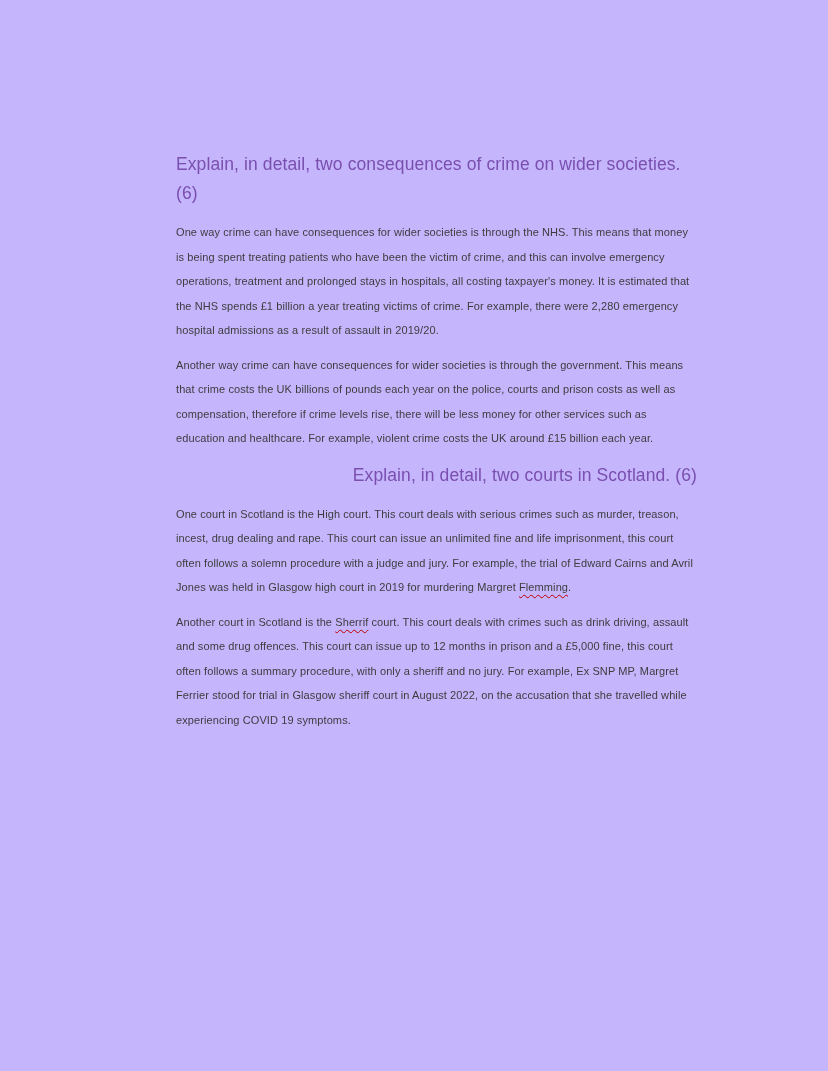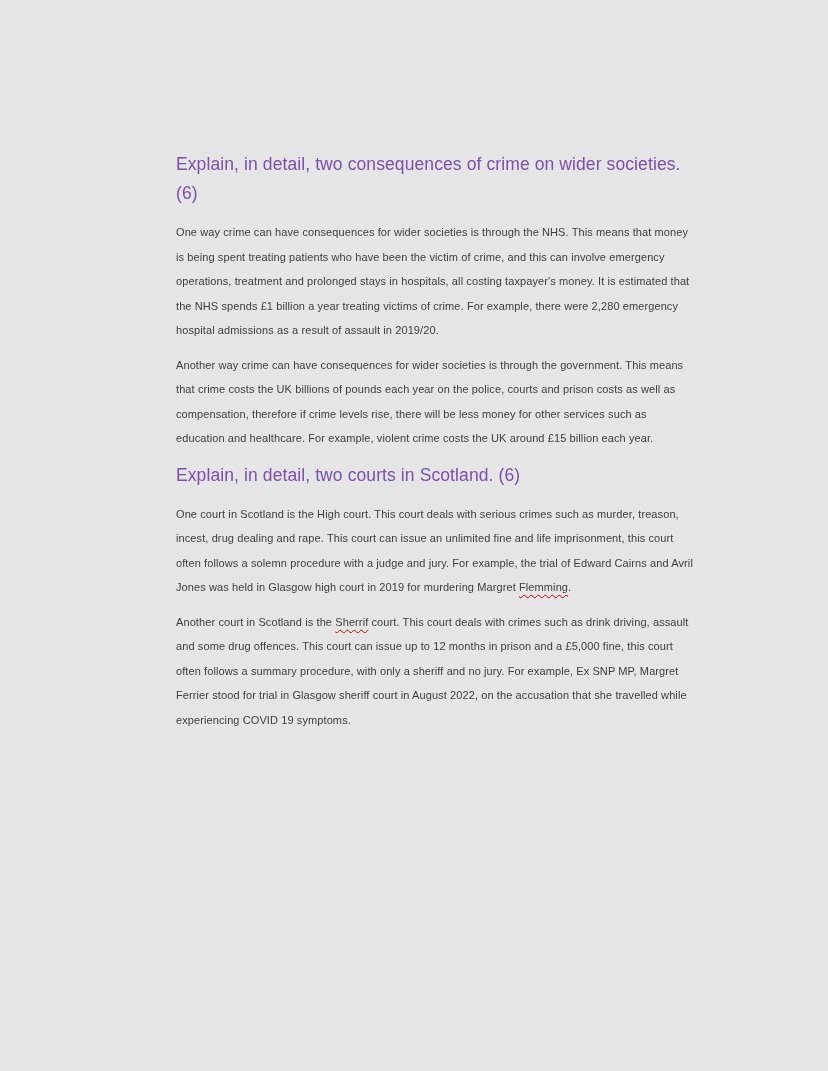--- a/index.html
+++ b/index.html
@@ -10,38 +10,39 @@
   body {
     width: 828px;
     height: 1071px;
     position: relative;
     font-family: "Liberation Sans", "DejaVu Sans", sans-serif;
     overflow: hidden;
   }
   .page {
     position: absolute;
     inset: 0;
-    background: #e5e5e5;
+    background: #c4b5fd;
   }
   .content {
     position: absolute;
     left: 176px;
     top: 150px;
     width: 521px;
   }
   .question-heading {
     font-size: 17.5px;
     line-height: 29px;
     font-weight: 400;
     color: #7a4fae;
     margin: 0 0 12px 0;
     letter-spacing: 0.1px;
   }
   .question-heading.second {
     margin-top: 1px;
+    text-align: right;
   }
   .answer-paragraph {
     font-size: 11px;
     line-height: 24.5px;
     color: #3d3d3d;
     margin: 0 0 10px 0;
     letter-spacing: 0.1px;
   }
   .misspelled {
     text-decoration-line: underline;

